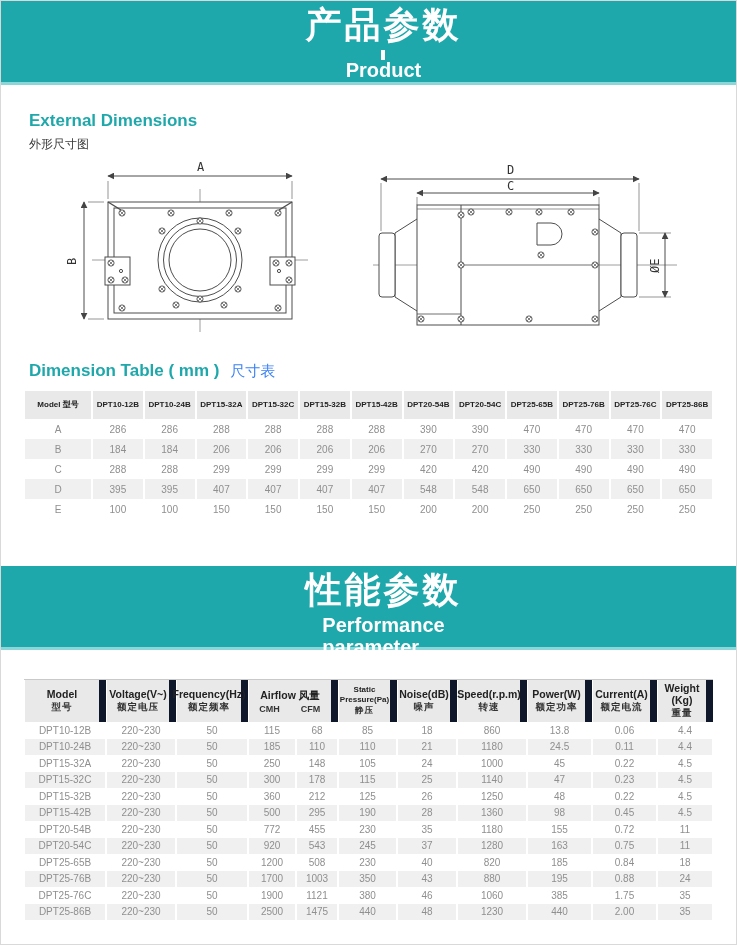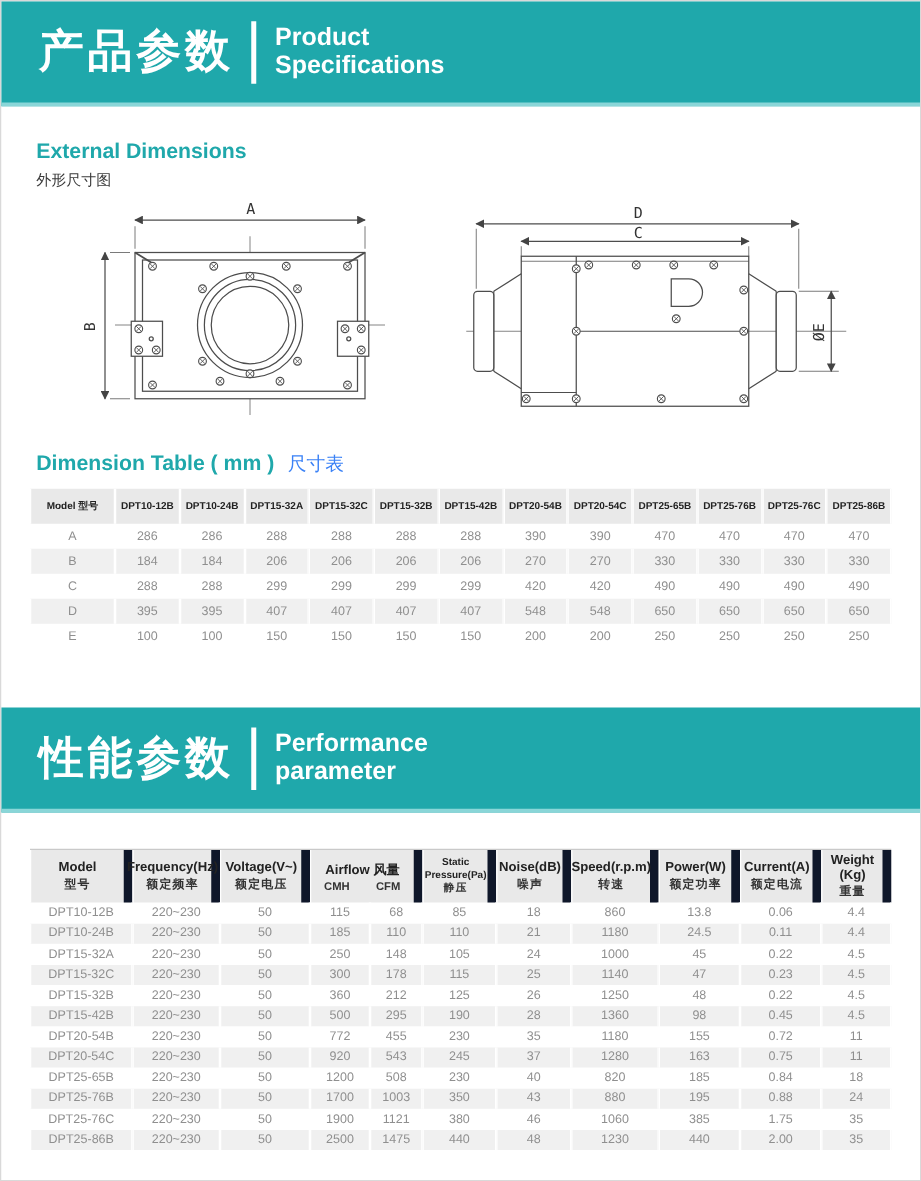--- a/index.html
+++ b/index.html
@@ -5,21 +5,21 @@
   :root{
     --teal:#1fa8ab; --band-accent:#8ad6d8; --hdr-bg:#e9e9e9; --alt:#f0f0f0;
     --ptc:82px 70px 72px 48px 42px 59px 60px 70px 65px 65px 56px;
   }
   *{box-sizing:border-box;margin:0;padding:0;}
   html,body{background:#fff;}
   body{width:737px;height:945px;border:1px solid #d9d9d9;overflow:hidden;
        font-family:"Liberation Sans","DejaVu Sans",sans-serif;position:relative;}
   
   .band{background:var(--teal);height:84px;border-bottom:3px solid var(--band-accent);
-        display:flex;align-items:center;padding-left:30px;}
+        display:flex;align-items:center;padding-left:30px;flex-direction:column;}
   .band .zh{color:#fff;font-size:36px;font-weight:bold;letter-spacing:3px;}
   .band .divider{width:4px;height:50px;background:#fff;margin:0 15px 0 14px;}
   .band .en{color:#fff;font-weight:bold;font-size:20px;line-height:1.08;}
   
   .sec-title{margin:26px 0 0 28px;font-size:17px;font-weight:bold;color:var(--teal);}
   .sec-sub{margin:5px 0 0 28px;font-size:12px;color:#3a3a3a;}
   .tbl-title{margin:12px 0 0 28px;font-size:17px;font-weight:bold;}
   .tbl-title .t1{color:var(--teal);} .tbl-title .t2{color:#3b82f6;font-weight:normal;font-size:15px;margin-left:6px;}
   
   .drawings{display:flex;align-items:flex-start;padding-left:58px;margin-top:6px;gap:12px;}
@@ -50,21 +50,20 @@
   .perf-row.alt .cell{background:var(--alt);}
 </style>
 </head>
 <body>
 
 <div class="band">
   <span class="zh">产品参数</span>
   <span class="divider"></span>
   <span class="en">
     <span>Product</span><br>
-    <span>Specifications</span>
   </span>
 </div>
 
 <div class="sec-title">External Dimensions</div>
 <div class="sec-sub">外形尺寸图</div>
 
 <div class="drawings">
 
   <svg width="300" height="188" viewBox="0 0 300 188">
     <defs>
@@ -293,26 +292,26 @@
   </span>
 </div>
 
 <div class="perf">
   <div class="perf-header">
     <div class="phcell">
       <span class="h-en">Model</span>
       <span class="h-zh">型号</span>
     </div>
     <div class="phcell">
+      <span class="h-en">Voltage(V~)</span>
+      <span class="h-zh">额定电压</span>
+    </div>
+    <div class="phcell">
       <span class="h-en">Frequency(Hz)</span>
       <span class="h-zh">额定频率</span>
-    </div>
-    <div class="phcell">
-      <span class="h-en">Voltage(V~)</span>
-      <span class="h-zh">额定电压</span>
     </div>
     <div class="phcell airflow">
       <span class="h-en">Airflow 风量</span>
       <span class="h-sub">
         <span>CMH</span>
         <span>CFM</span>
       </span>
     </div>
     <div class="phcell small">
       <span class="h-en">Static Pressure(Pa)</span>

